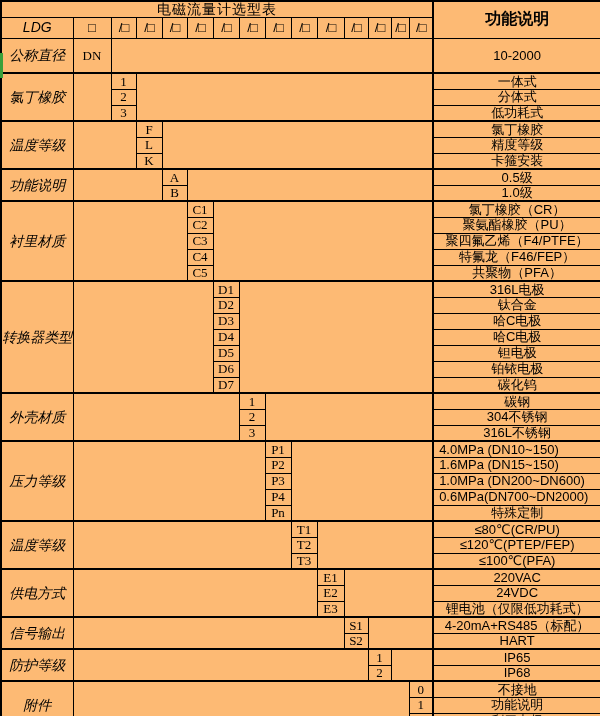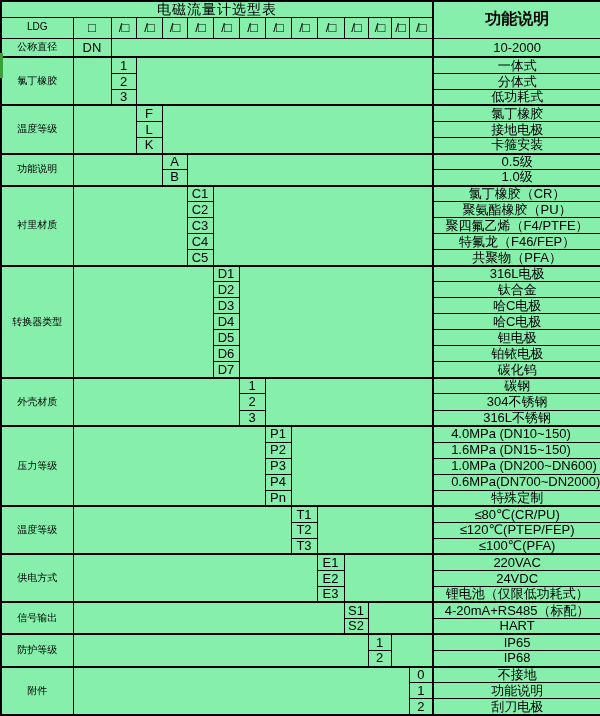--- a/index.html
+++ b/index.html
@@ -1,42 +1,42 @@
 <!DOCTYPE html>
 <html><head>
 <meta charset="utf-8">
 <style>
   html,body { margin:0; padding:0; background:#ffffff; }
   .page {
-    position:relative; width:600px; height:716px; background:#86efac;
+    position:relative; width:600px; height:716px; background:#fdba74;
     font-family:"Liberation Sans","DejaVu Sans",sans-serif; color:#000;
   }
   table.spec {
     border-collapse:collapse; table-layout:fixed;
     width:600px; height:716px;
     border:2px solid #000;
   }
   td {
     border:1px solid #000;
     padding:0; margin:0;
     text-align:center; vertical-align:middle;
     font-size:13px; line-height:1.05;
     overflow:hidden; white-space:nowrap;
   }
   tr { height:16px; }
   tr.r-head { height:16px; }
   tr.r-model { height:21px; }
-  tr.r-dn { height:19px; }
+  tr.r-dn { height:35px; }
   td.title { font-size:14px; font-weight:normal; letter-spacing:1px; }
-  td.label { font-size:10px; }
+  td.label { font-size:14px;font-style:italic; }
   td.fhead { font-size:16px;font-weight:bold; }
   td.func { border-left:2px solid #000; }
-  td.func-left { text-align:left; padding-left:17px; }
+  td.func-left { text-align:left; padding-left:5px; }
   td.slot { font-size:13px; letter-spacing:-1px; }
-  td.code { font-size:13px; }
+  td.code { font-size:13px;font-family:Liberation Serif, serif; }
   tr.block-first > td { border-top:2px solid #000; }
   .marker { position:absolute; left:0; top:53px; width:3px; height:25px; }
 </style>
 </head>
 <body>
 
 <div class="page">
   <table class="spec">
     <colgroup>
       <col style="width:72px">
@@ -103,21 +103,21 @@
         </tr>
         <tr class="block-first">
           <td class="label" rowspan="3">温度等级</td>
           <td class="spacer" rowspan="3" colspan="2"></td>
           <td class="code">F</td>
           <td class="spacer" rowspan="3" colspan="11"></td>
           <td class="func">氯丁橡胶</td>
         </tr>
         <tr>
           <td class="code">L</td>
-          <td class="func">接地电极</td>
+          <td class="func">精度等级</td>
         </tr>
         <tr>
           <td class="code">K</td>
           <td class="func">卡箍安装</td>
         </tr>
         <tr class="block-first">
           <td class="label" rowspan="2">功能说明</td>
           <td class="spacer" rowspan="2" colspan="3"></td>
           <td class="code">A</td>
           <td class="spacer" rowspan="2" colspan="10"></td>

